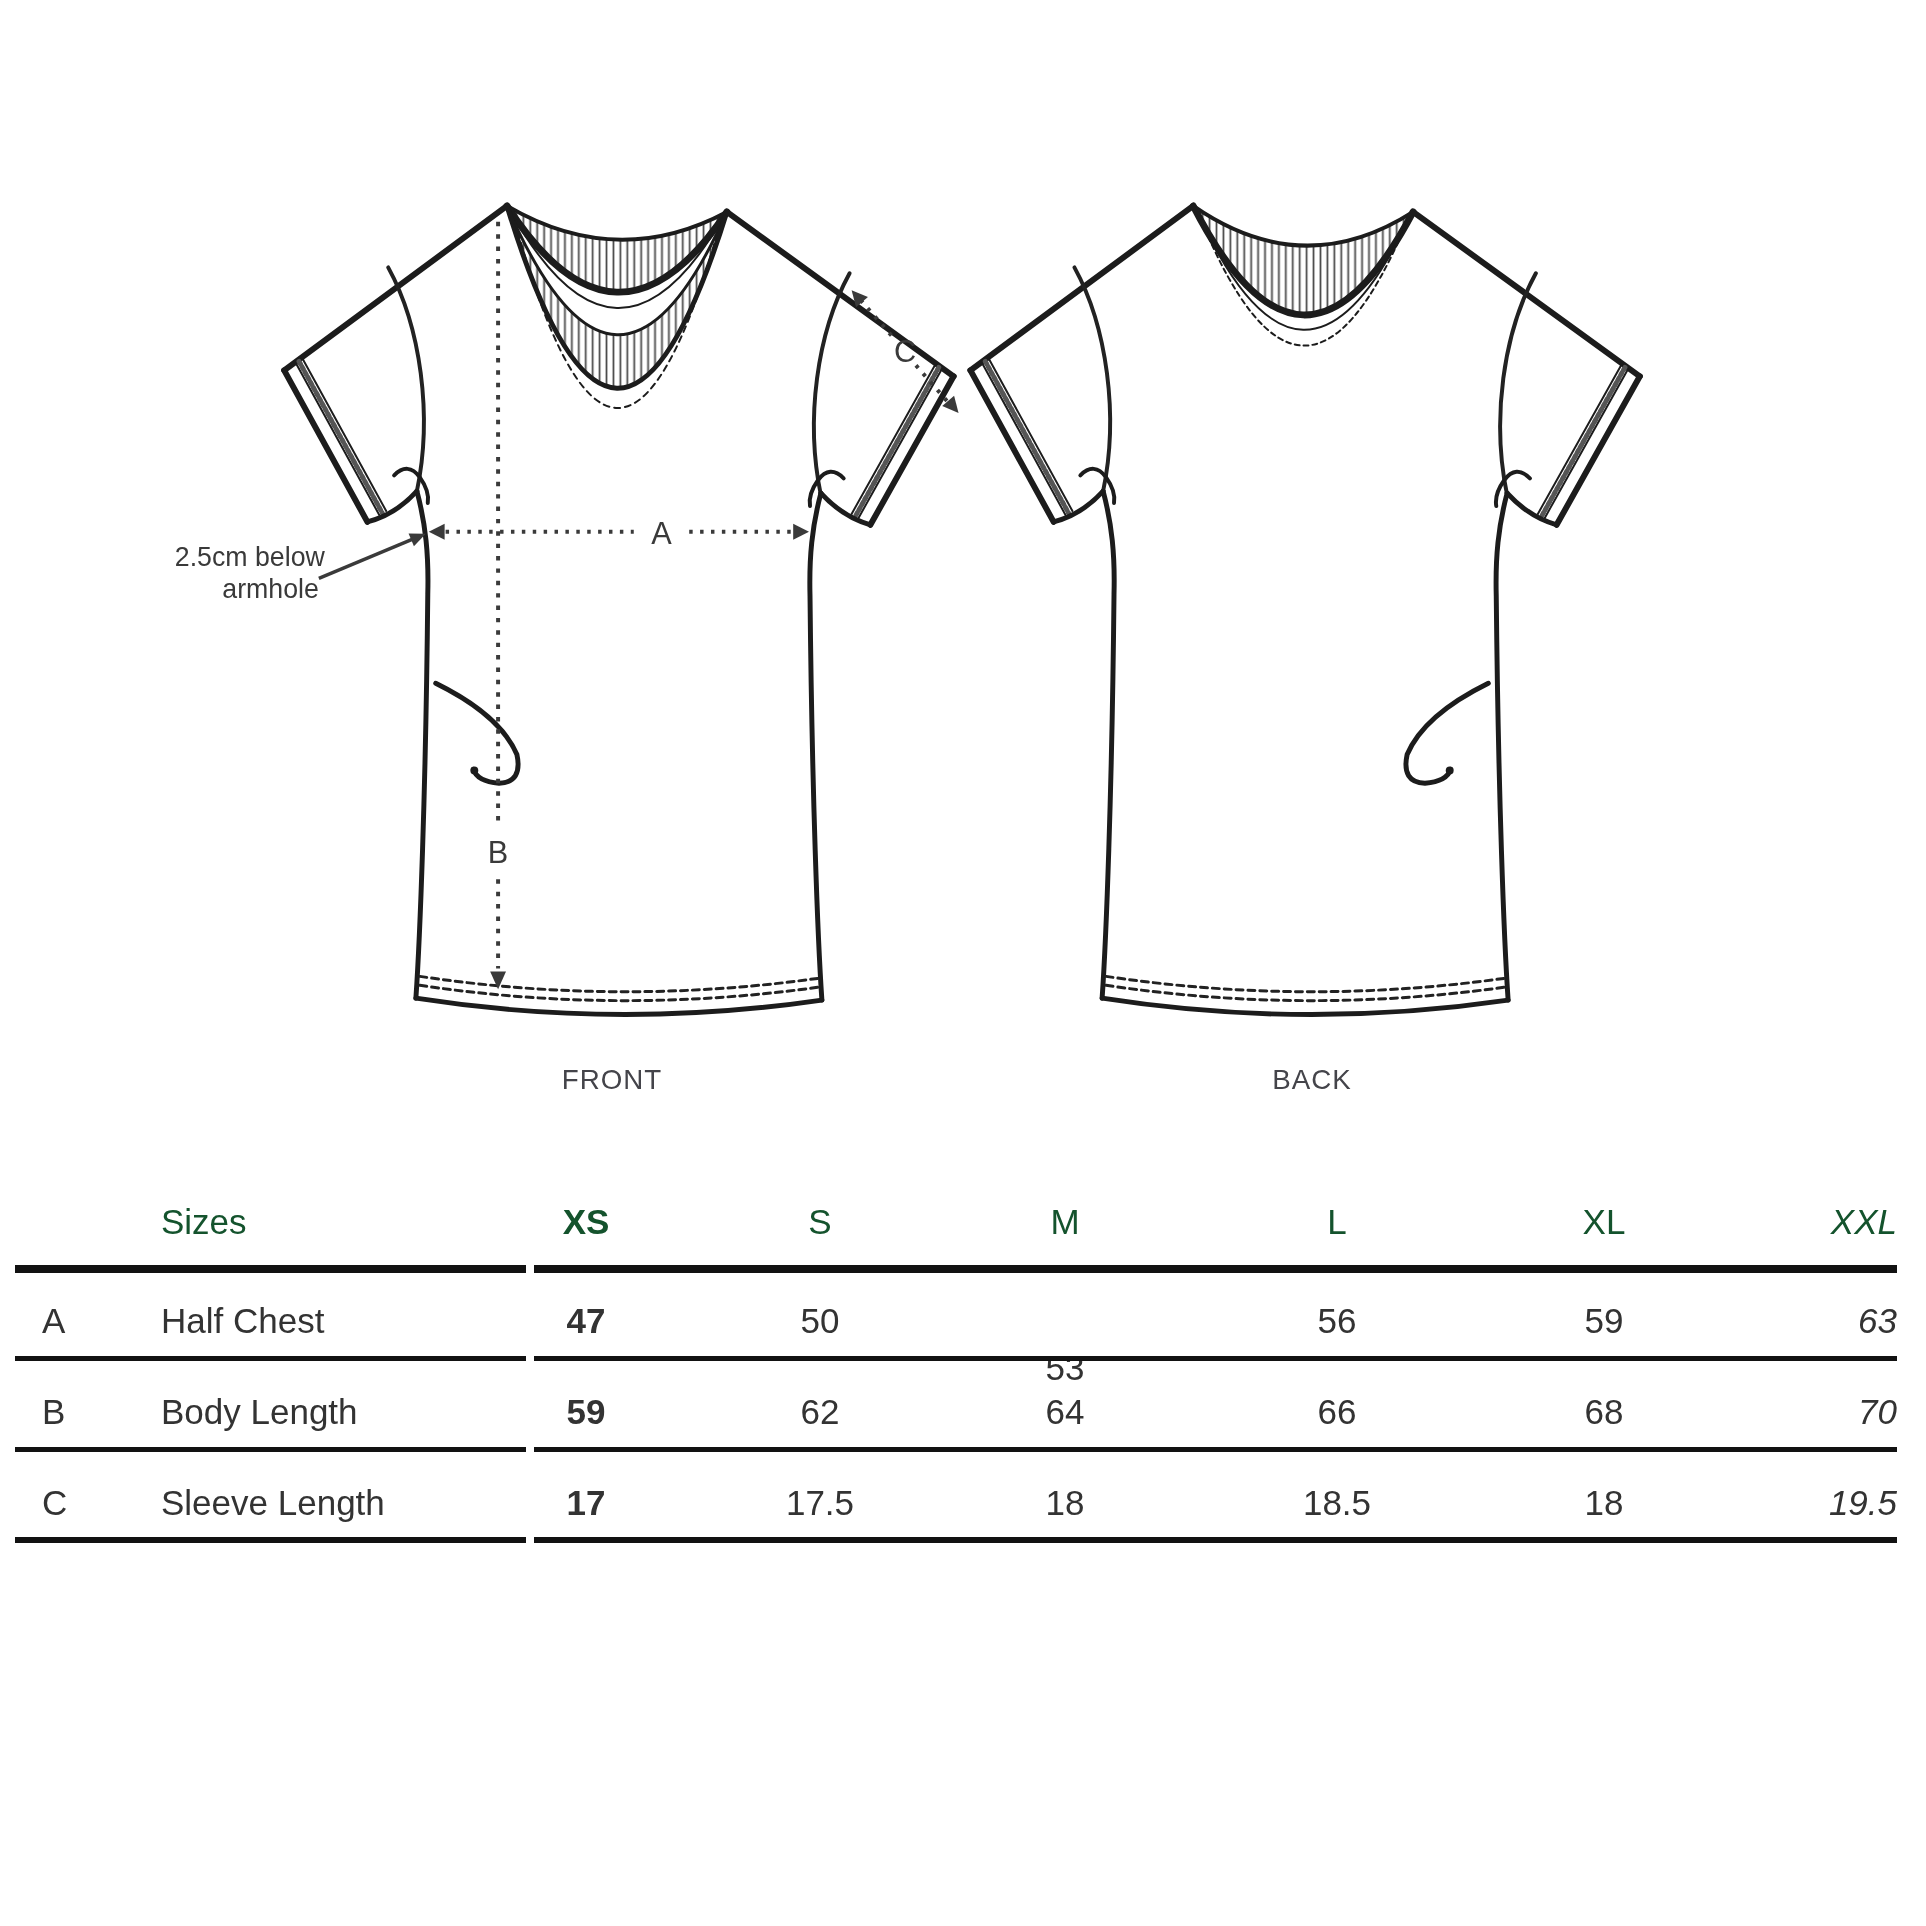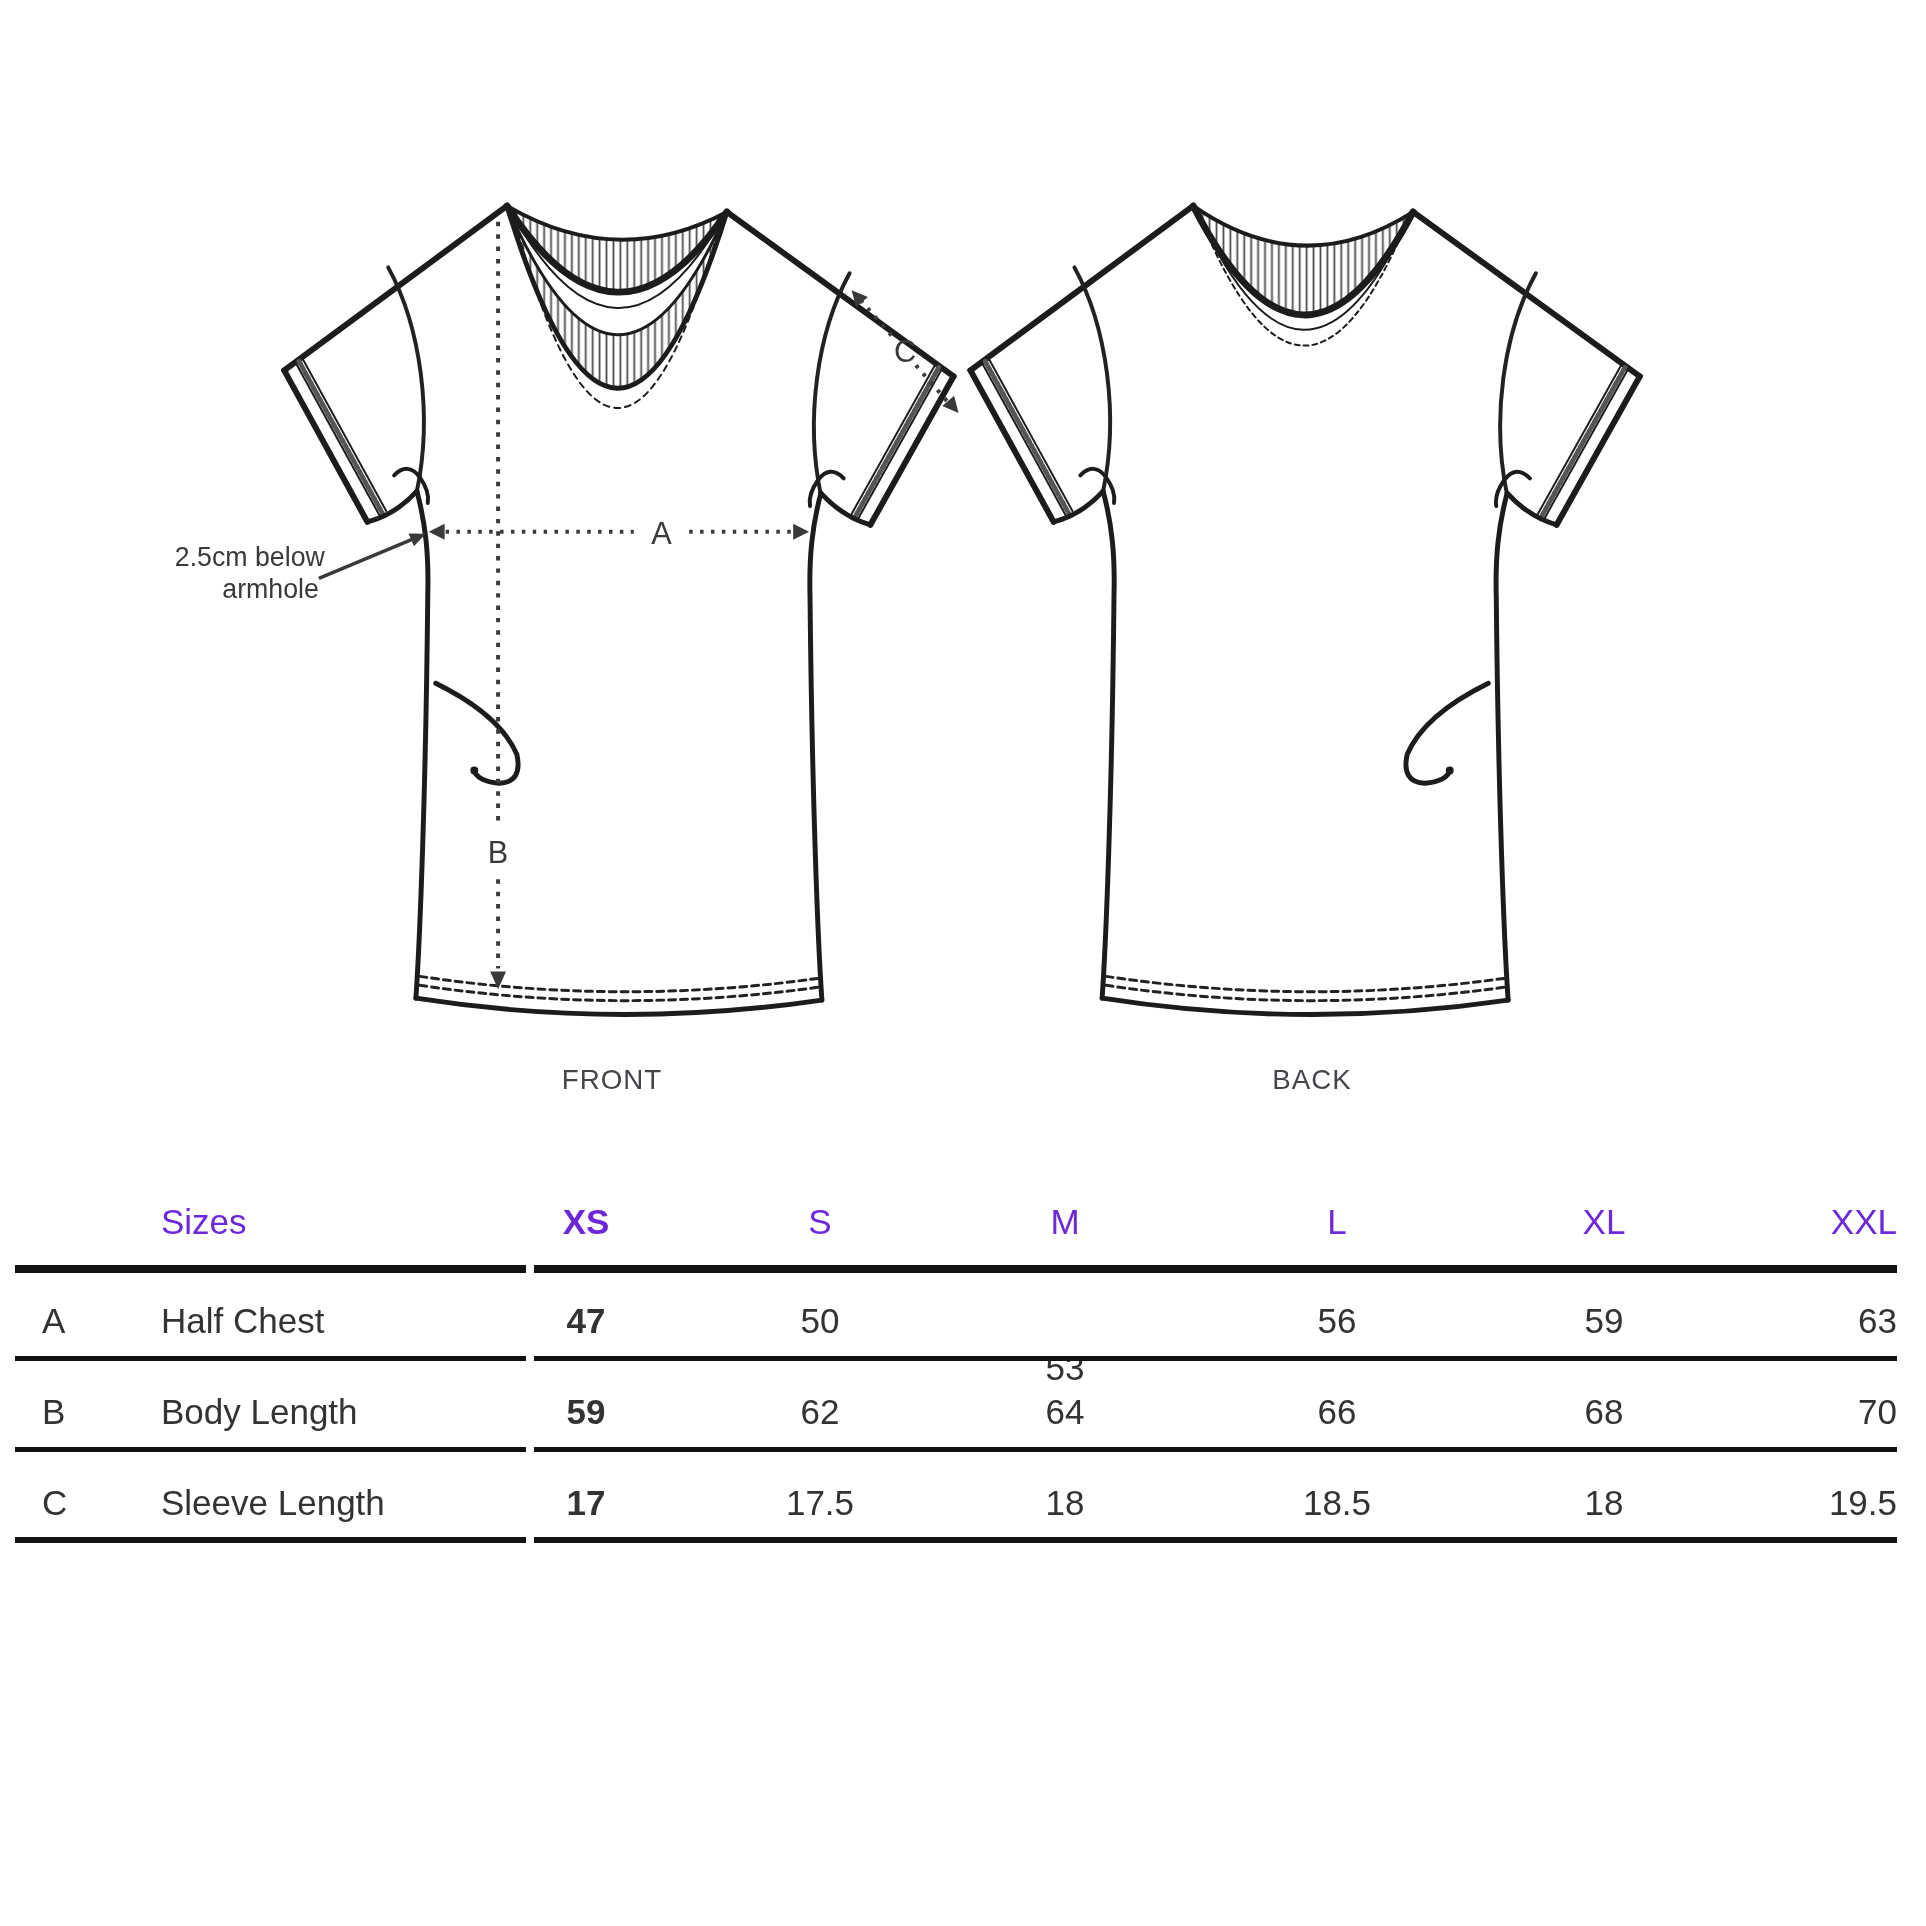--- a/index.html
+++ b/index.html
@@ -6,29 +6,29 @@
   body{width:1927px;height:1927px;position:relative;overflow:hidden;
        font-family:"Liberation Sans", sans-serif;color:#333;}
   #figure-svg{position:absolute;left:0;top:0;}
   svg text{font-family:"Liberation Sans", sans-serif;}
   .dim-label{font-size:31px;fill:#3a3a3a;}
   .view-label{font-size:28px;fill:#44444a;letter-spacing:1px;}
   .note-label{font-size:27px;fill:#3a3a3a;}
 
   
   .cell{position:absolute;height:44px;line-height:44px;font-size:35px;color:#333;white-space:nowrap;}
-  .row-head .cell{color:#6d28d9;}
+  .row-head .cell{color:#14532d;}
   .c-letter{left:42px;width:89px;text-align:left;}
   .c-name{left:161px;width:356px;text-align:left;}
   .c-xs{left:487px;width:198px;text-align:center;font-weight:bold;}
   .c-s{left:721px;width:198px;text-align:center;}
   .c-m{left:966px;width:198px;text-align:center;}
   .c-l{left:1238px;width:198px;text-align:center;}
   .c-xl{left:1505px;width:198px;text-align:center;}
-  .c-xxl{left:1713px;width:184px;text-align:right;}
+  .c-xxl{left:1713px;width:184px;text-align:right;font-style:italic;}
   .rule{position:absolute;left:15px;width:1882px;background:#121212;}
   .rule-gap{position:absolute;left:526px;width:8px;top:1257px;height:289px;background:#ffffff;}
 </style>
 </head>
 <body>
 
 <svg id="figure-svg" width="1927" height="1927" viewBox="0 0 1946 1946" aria-hidden="true">
   <defs>
     <pattern id="rib" width="7" height="80" patternUnits="userSpaceOnUse">
       <path d="M3.5,0 V80" stroke="#4a4a4a" stroke-width="1.8"></path>

